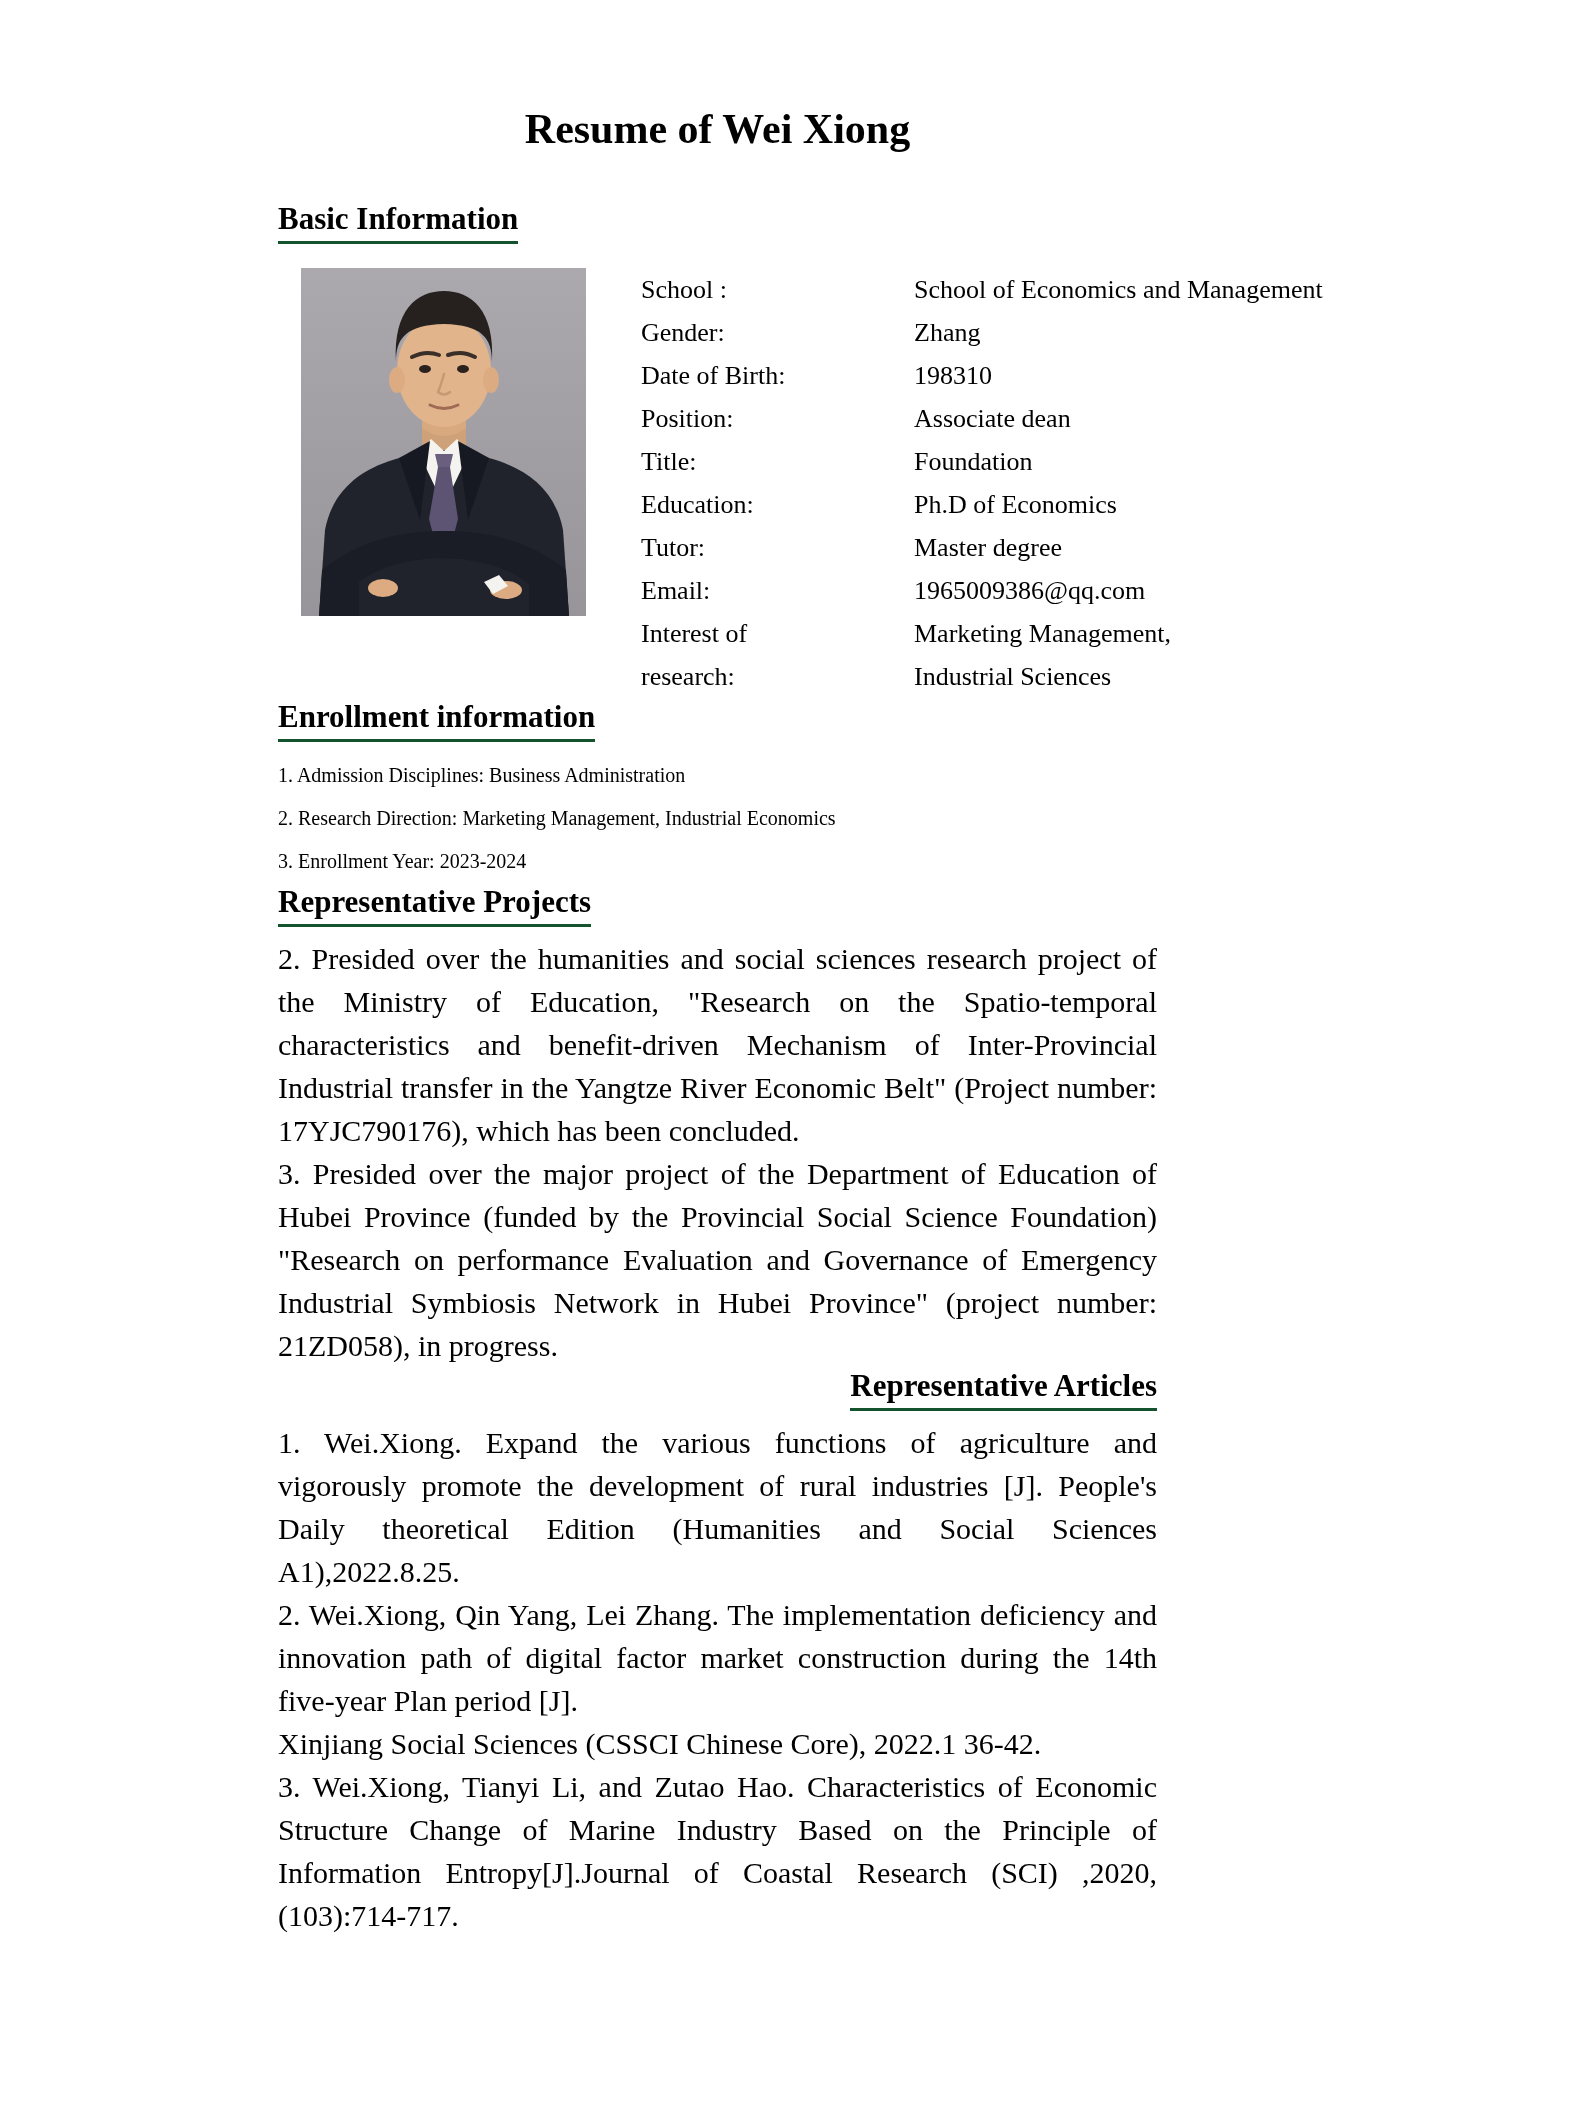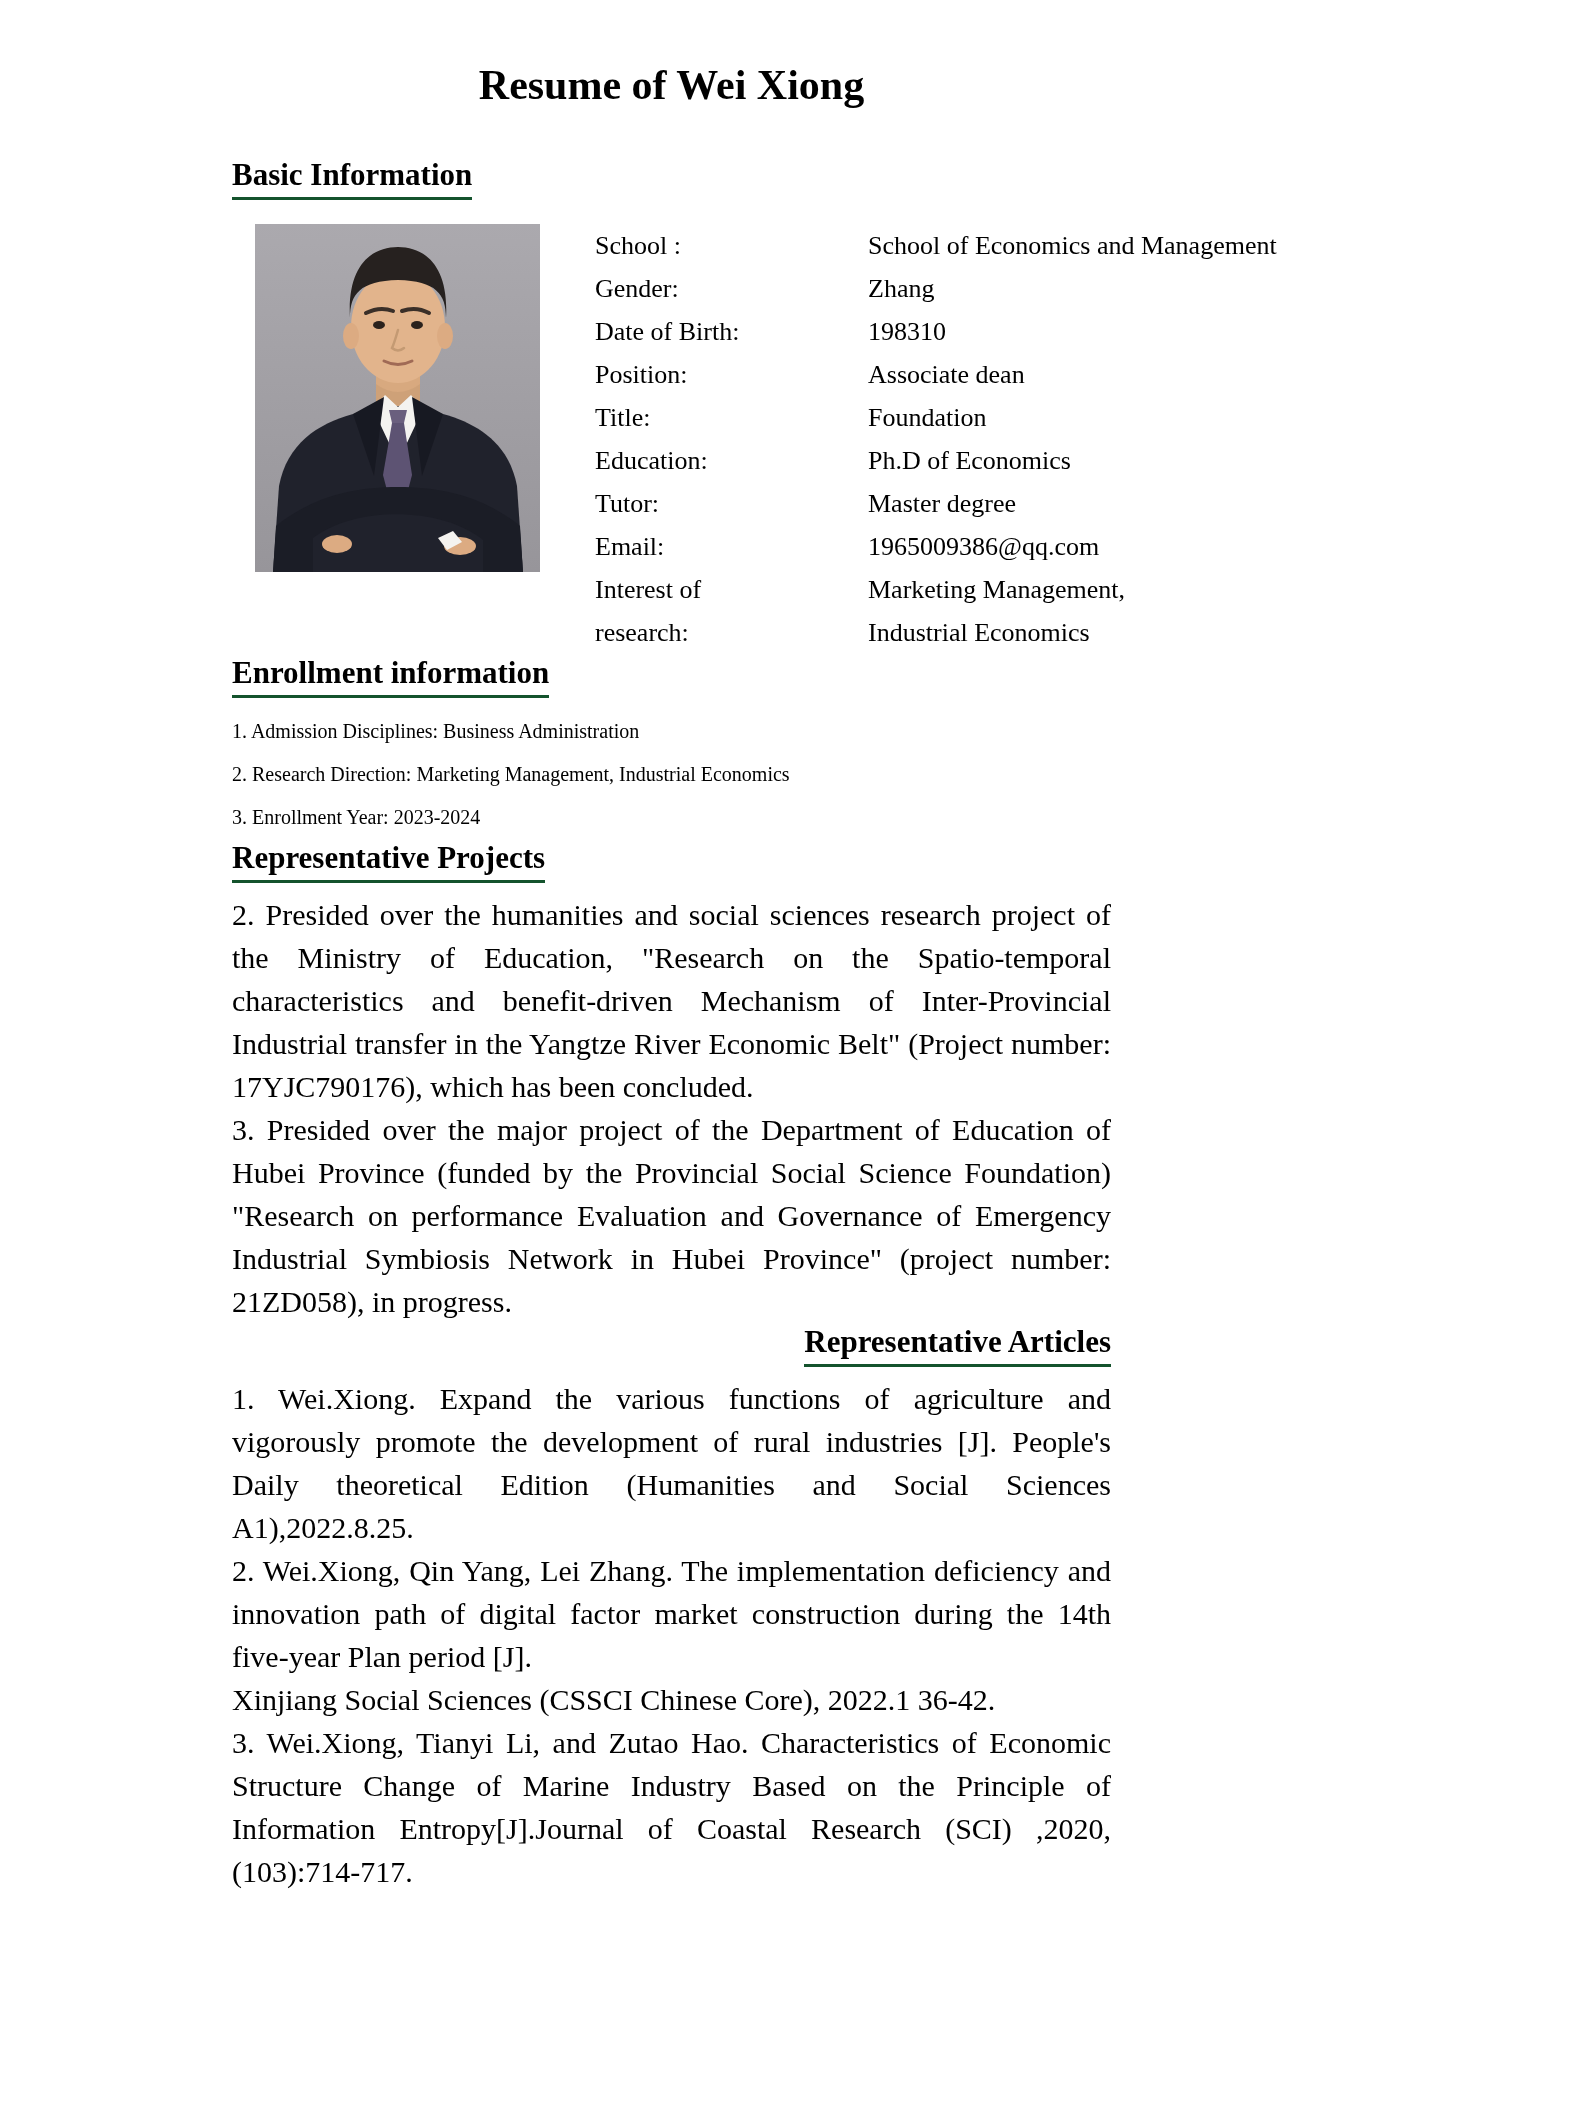--- a/index.html
+++ b/index.html
@@ -5,22 +5,23 @@
   html, body { margin: 0; padding: 0; background: #ffffff; }
   body {
     width: 1586px; height: 2108px;
     font-family: "Liberation Serif", "DejaVu Serif", serif;
     color: #000000;
     position: relative;
   }
   .page {
     box-sizing: border-box;
     width: 1342px; height: 2108px;
-    padding: 59px 231px 0 232px;
+    padding: 103px 231px 0 232px;
     overflow: hidden;
+    margin-left: 46px;
   }
   .doc-title {
     font-size: 42px; font-weight: bold;
     text-align: center; line-height: 52px;
     margin: 0 0 45px 0;
   }
   h2.section-heading { margin: 0; font-size: 31px; line-height: 38px; font-weight: bold; }
   h2 .hd {
     display: inline-block;
     border-bottom: 3px solid #14532d;
@@ -127,21 +128,21 @@
         <div class="cell">Foundation</div>
         <div class="cell">Education:</div>
         <div class="cell">Ph.D of Economics</div>
         <div class="cell">Tutor:</div>
         <div class="cell">Master degree</div>
         <div class="cell">Email:</div>
         <div class="cell">1965009386@qq.com</div>
         <div class="cell">Interest of</div>
         <div class="cell">Marketing Management,</div>
         <div class="cell">research:</div>
-        <div class="cell">Industrial Economics</div>
+        <div class="cell">Industrial Sciences</div>
       </div>
     </div>
   </section>
 
   <section>
     <h2 class="section-heading mt-enroll">
       <span class="hd">Enrollment information</span>
     </h2>
     <div class="plain-list">
       <p>1. Admission Disciplines: Business Administration</p>

